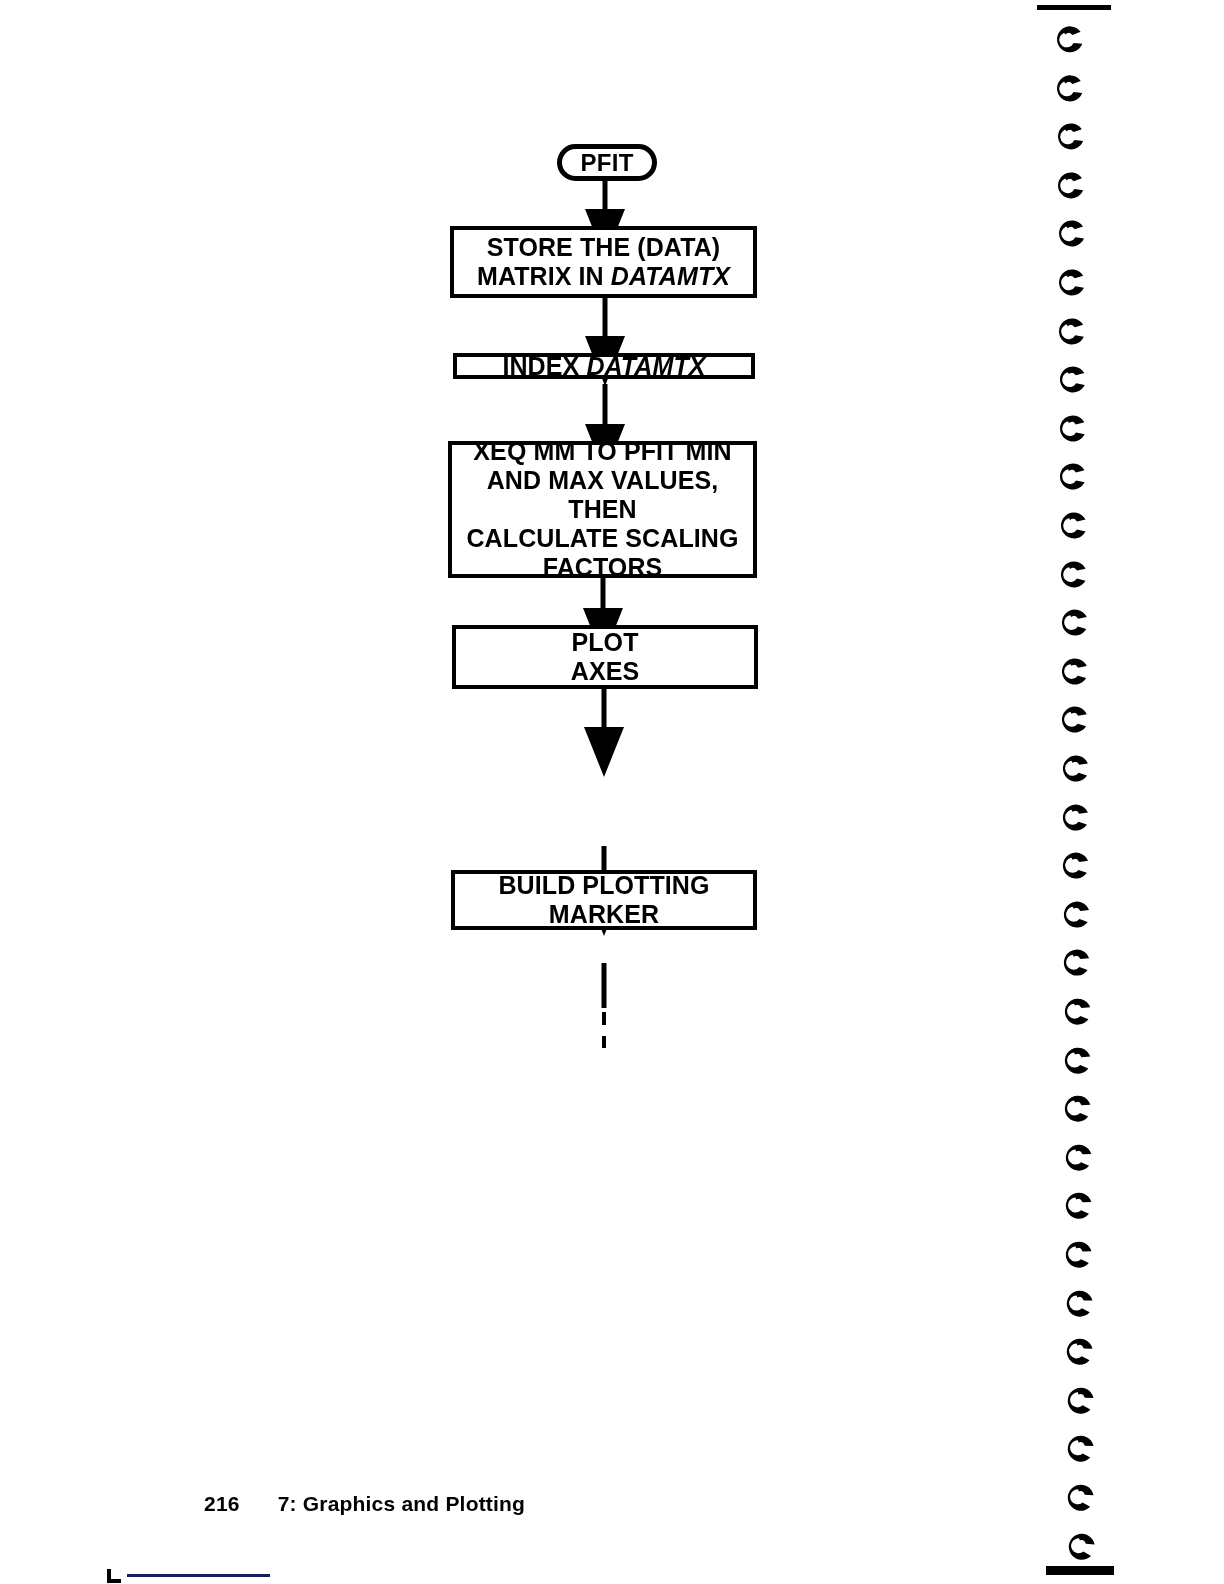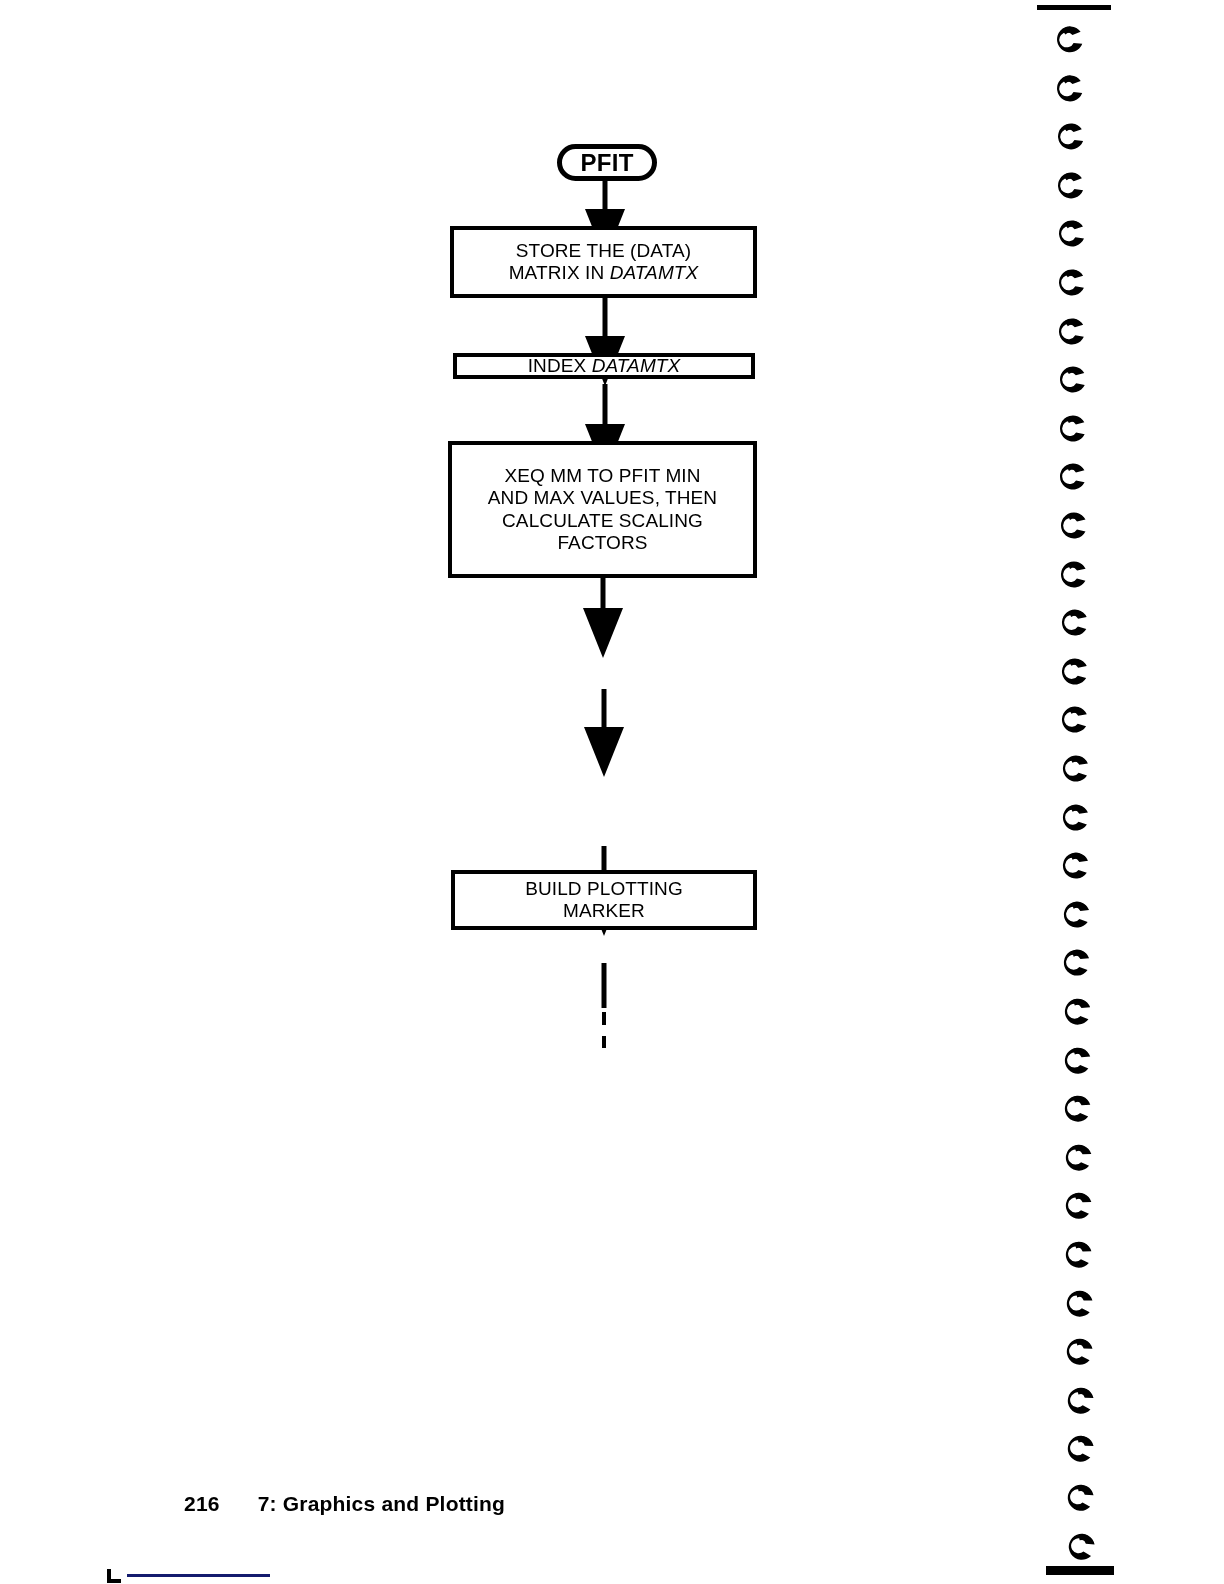--- a/index.html
+++ b/index.html
@@ -32,23 +32,23 @@
   .node {
     position: absolute;
     box-sizing: border-box;
     background: #ffffff;
     border: 4px solid #000000;
     display: flex;
     align-items: center;
     justify-content: center;
     text-align: center;
     line-height: 1.16;
-    font-weight: 400;
+    font-weight: 700;
     letter-spacing: 0.1px;
-    font-size: 19px;
+    font-size: 25px;
   }
 
   .node .txt {
     display: block;
     width: 100%;
     white-space: pre-line;
     padding: 12px 6px;
   }
 
   .terminal {
@@ -70,21 +70,21 @@
     left: 0;
     top: 0;
     width: 1000px;
     height: 1100px;
     pointer-events: none;
   }
 
   
   #footer {
     position: absolute;
-    left: 184px;
+    left: 204px;
     top: 1492px;
     font-size: 21px;
     font-weight: 700;
     letter-spacing: 0.2px;
     white-space: nowrap;
   }
   #footer .pageno {
     display: inline-block;
     margin-right: 38px;
   }
@@ -181,20 +181,24 @@
       <span class="txt">INDEX <i>DATAMTX</i></span>
     </div>
 
     <div class="node" style="left:448px; top:441px; width:309px; height:137px;">
       <span class="txt">XEQ MM TO PFIT MIN
 AND MAX VALUES, THEN
 CALCULATE SCALING
 FACTORS</span>
     </div>
 
+    <div class="node" style="left:452px; top:625px; width:306px; height:64px;">
+      <span class="txt">PLOT
+AXES</span>
+    </div>
 
 
     <div class="node" style="left:451px; top:870px; width:306px; height:60px;">
       <span class="txt">BUILD PLOTTING
 MARKER</span>
     </div>
 
   </div>
 
   <div id="footer">

